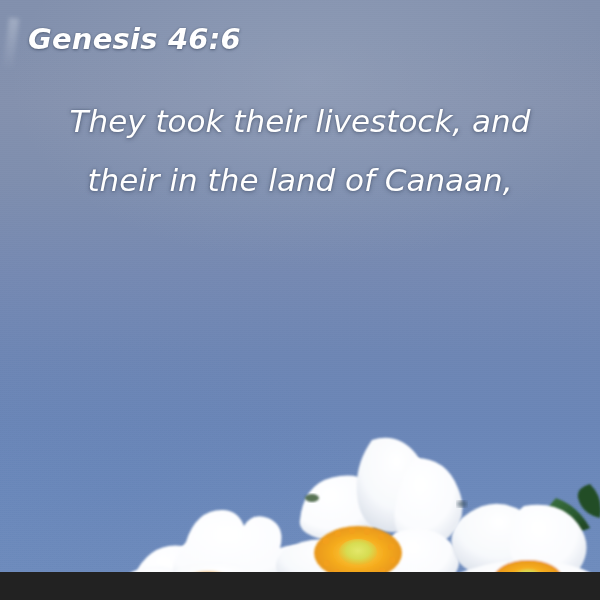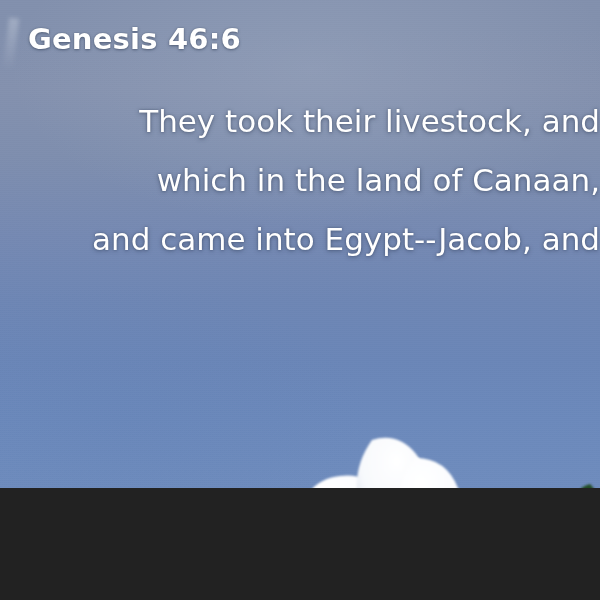--- a/index.html
+++ b/index.html
@@ -4,24 +4,25 @@
 <title>Scripture Verse Image</title>
 <style>
   html, body {
     margin: 0;
     padding: 0;
     background: #222;
   }
   #canvas {
     position: relative;
     width: 600px;
-    height: 488px;
+    height: 572px;
     overflow: hidden;
     font-family: "DejaVu Sans", sans-serif;
     user-select: none;
+    font-style: italic;
   }
 
   
   .sky {
     position: absolute;
     inset: 0;
     background:
       linear-gradient(180deg,
         #8290ad 0%,
         #8290ad 6%,
@@ -72,21 +73,21 @@
     letter-spacing: 0.2px;
     color: #ffffff;
     text-shadow: 0 1px 3px rgba(40,52,76,0.55), 0 0 1px rgba(40,52,76,0.5);
     white-space: nowrap;
   }
   .verse {
     position: absolute;
     left: 0;
     top: 92px;
     width: 600px;
-    text-align: right;
+    text-align: center;
     font-family: "DejaVu Sans", sans-serif;
     font-size: 31px;
     line-height: 59px;
     color: #ffffff;
     text-shadow: 0 1px 4px rgba(42,54,78,0.50), 0 0 2px rgba(42,54,78,0.40);
   }
   .verse .vline {
     display: block;
     white-space: nowrap;
   }
@@ -107,22 +108,21 @@
 
   <div class="sky"></div>
   <div class="sky-sheen"></div>
   <div class="sky-grain"></div>
   <div class="contrail"></div>
 
   <div class="title">Genesis 46:6</div>
 
   <div class="verse">
     <span class="vline">They took their livestock, and</span>
-    <span class="vline">which in the land of Canaan,</span>
-    <span class="vline">and came into Egypt--Jacob, and</span>
+    <span class="vline">their in the land of Canaan,</span>
   </div>
 
   <div class="flowers">
     <svg width="600" height="200" viewBox="0 0 600 200" xmlns="http://www.w3.org/2000/svg">
       <defs>
         <radialGradient id="petalG" cx="38%" cy="30%" r="80%">
           <stop offset="0%" stop-color="#ffffff"></stop>
           <stop offset="62%" stop-color="#fbfcfe"></stop>
           <stop offset="100%" stop-color="#dde3ec"></stop>
         </radialGradient>

